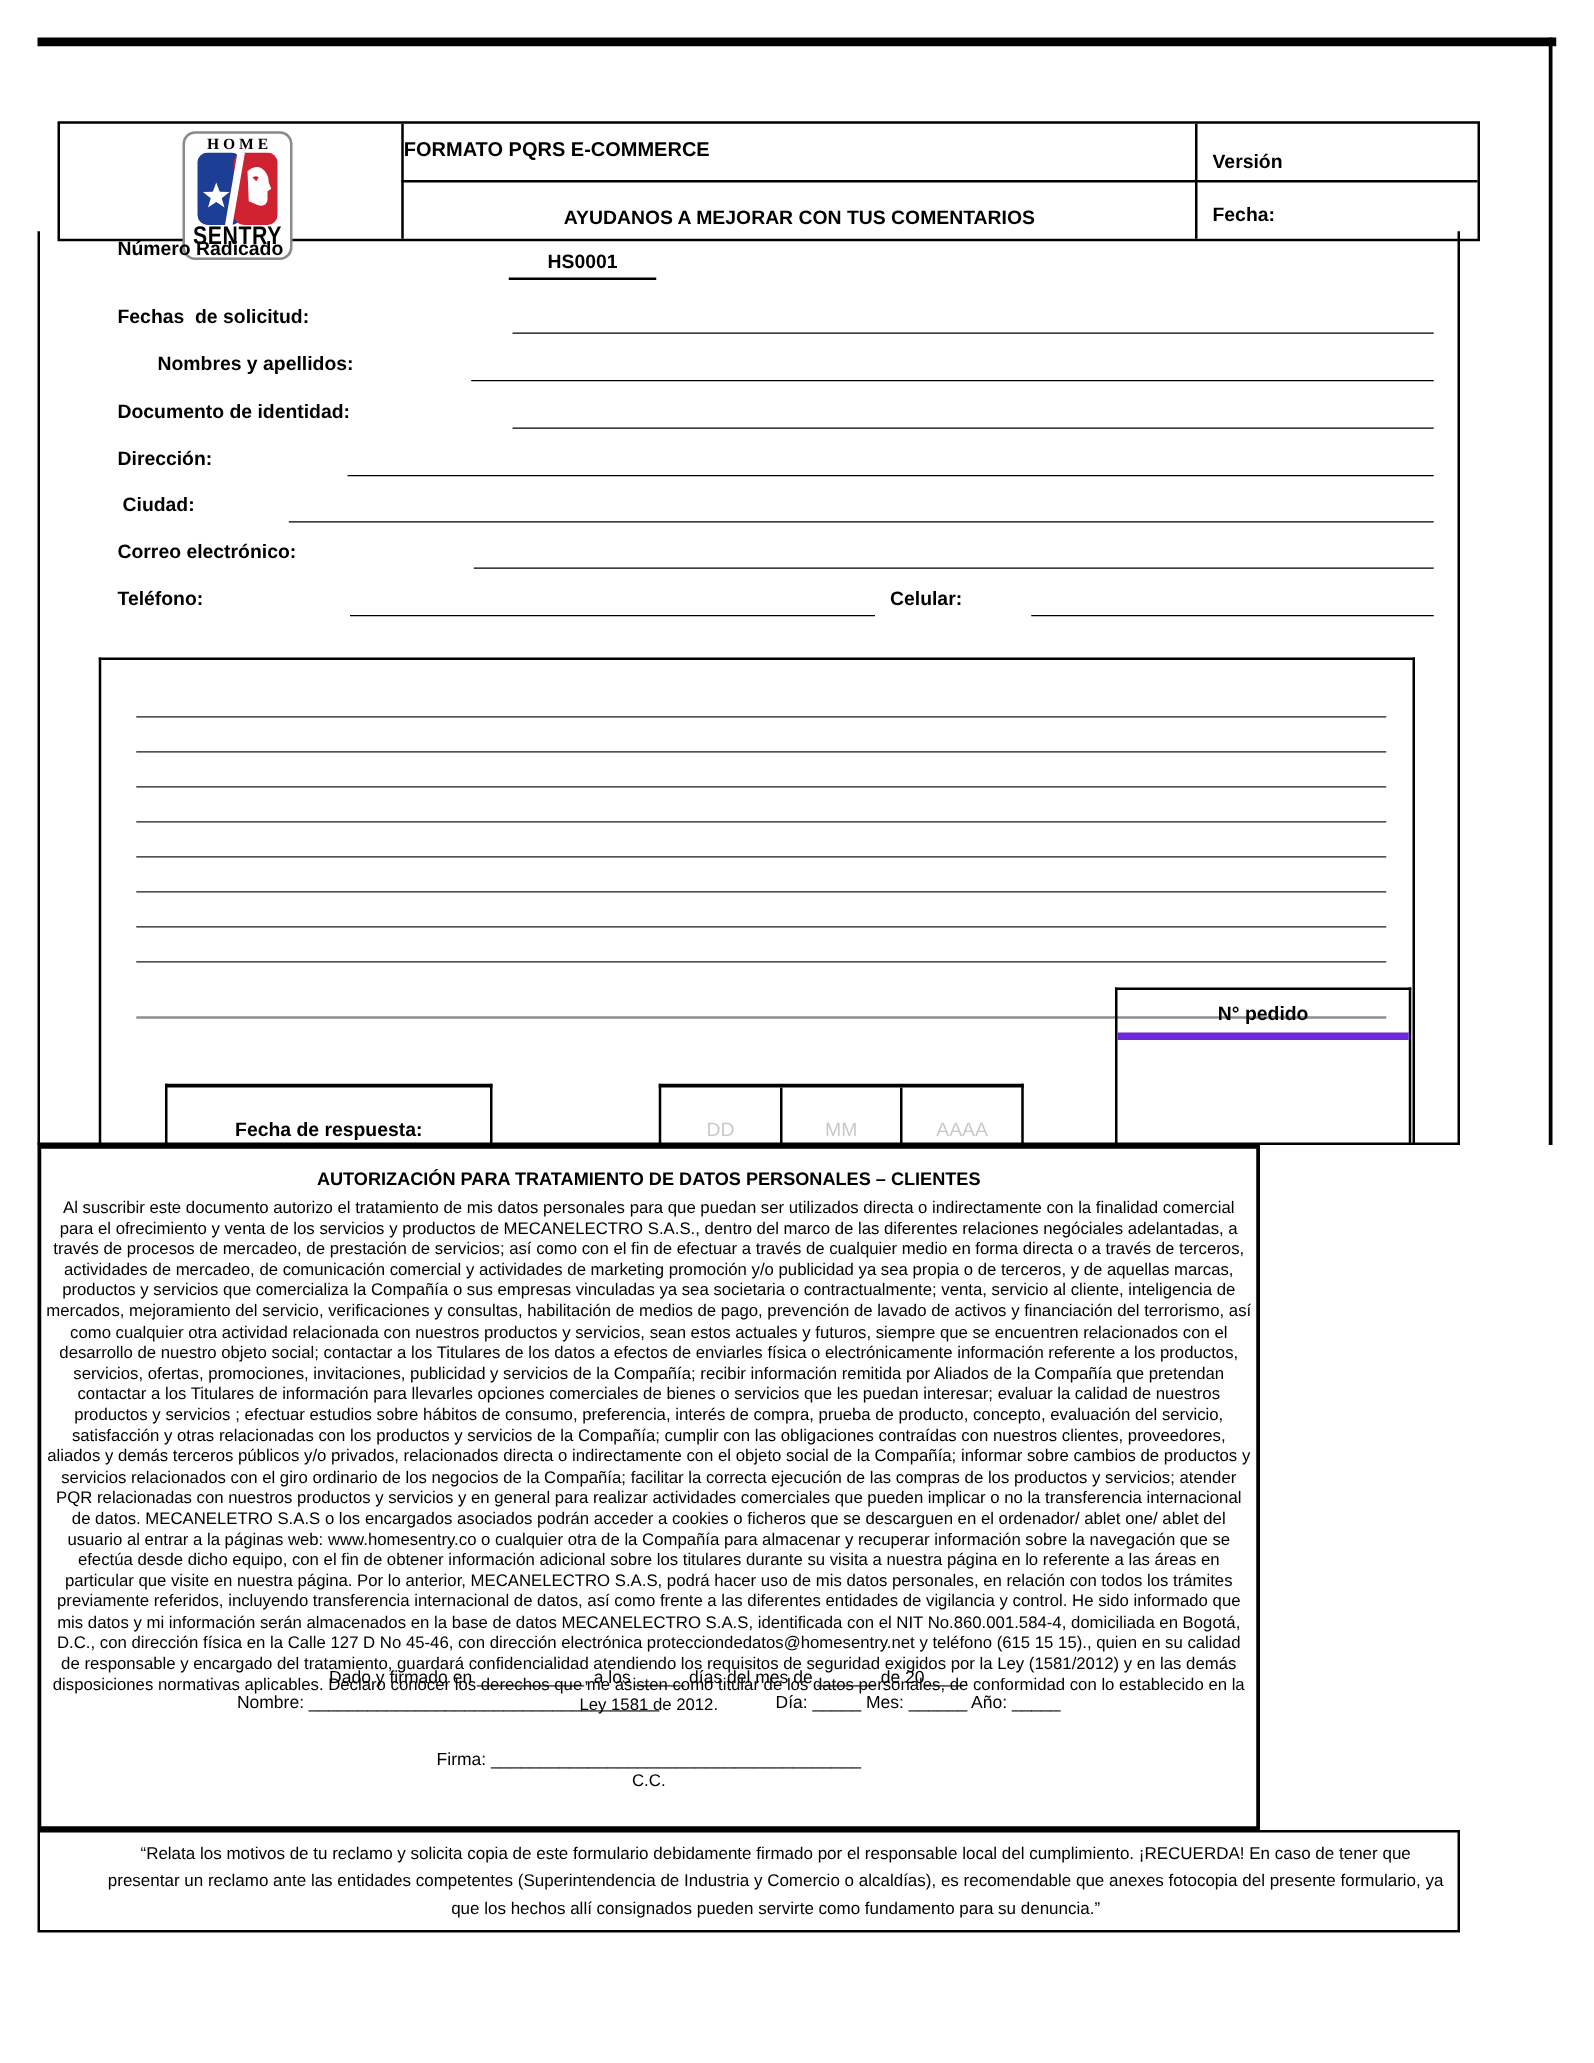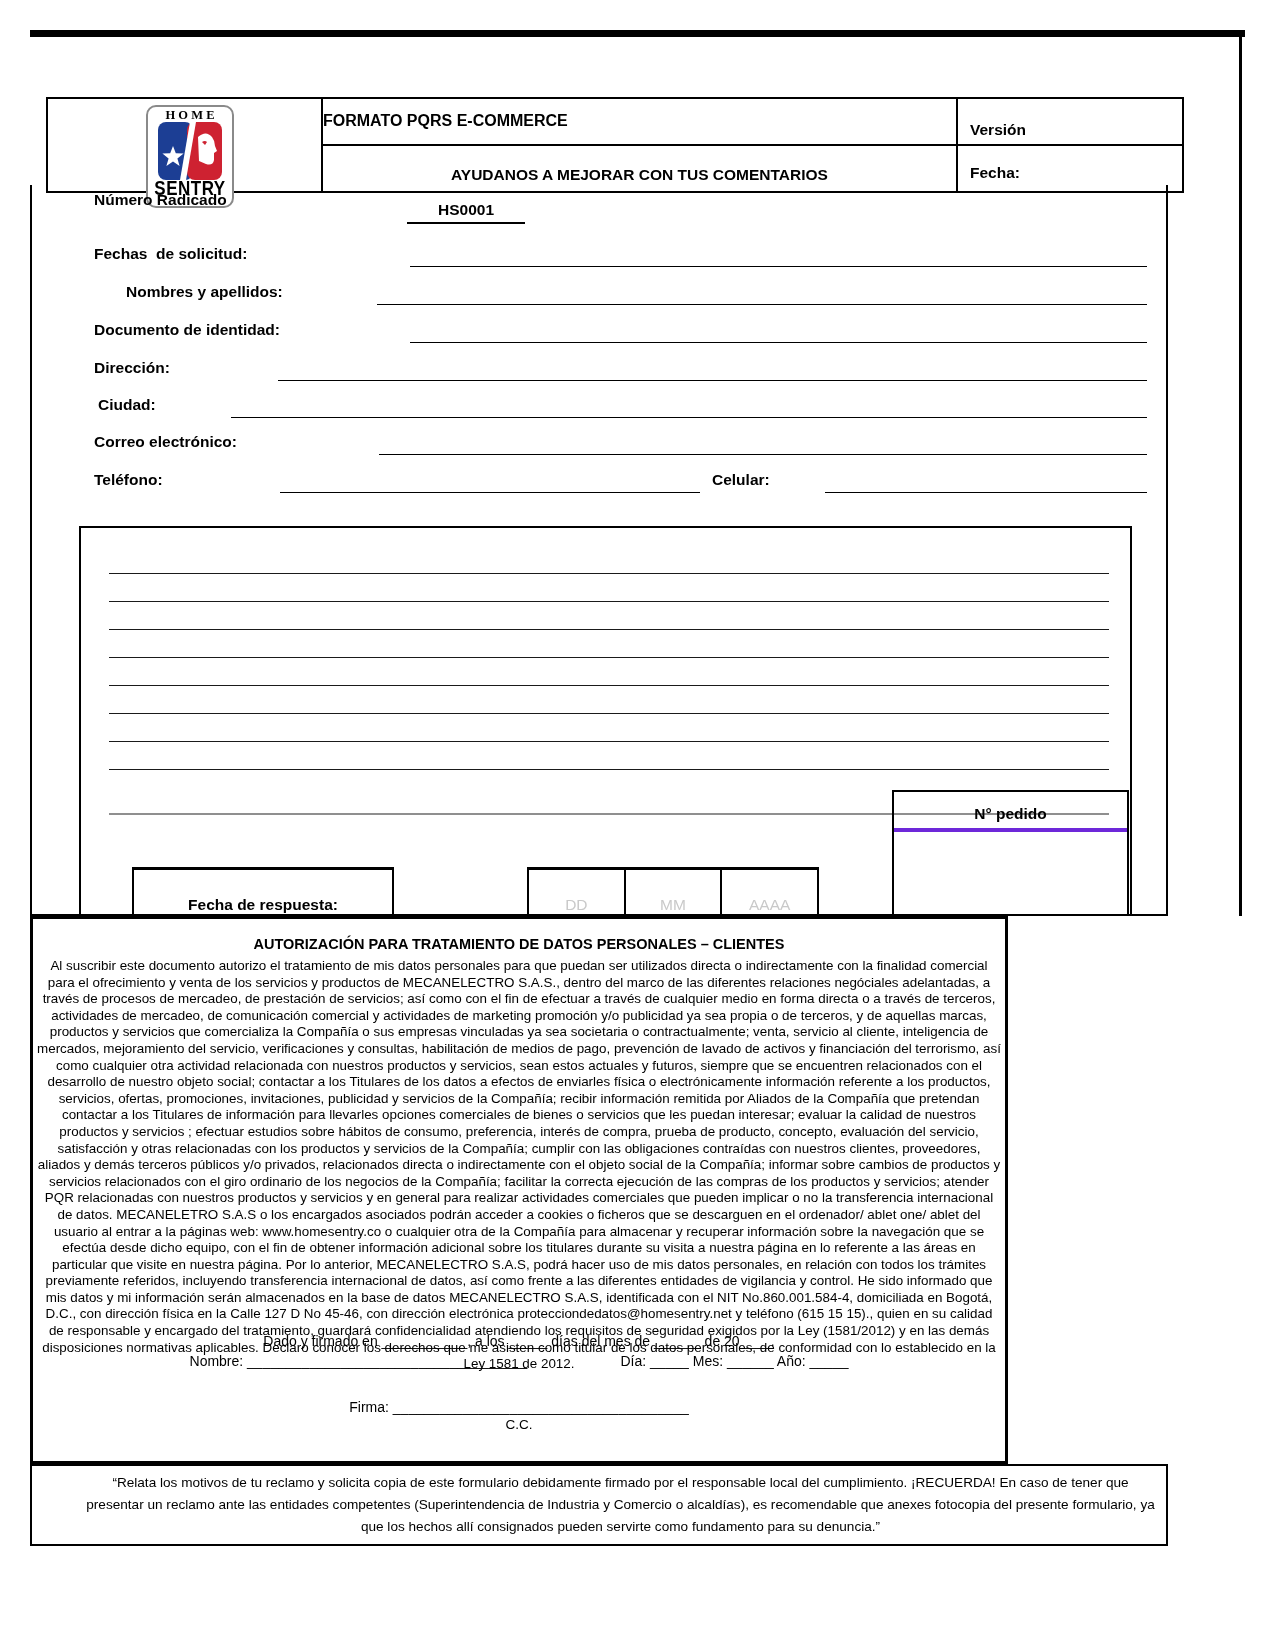--- a/index.html
+++ b/index.html
@@ -33,21 +33,21 @@
   .f-value{position:absolute;text-align:center;font-weight:bold;font-size:15.5px;border-bottom:2px solid #000;padding-bottom:3px;}
   .instruction{position:absolute;left:62px;top:316px;font-size:15.5px;}
 
   
   .motif{position:absolute;left:47px;top:341px;width:1053px;height:390px;border:2px solid #000;border-bottom:none;box-sizing:border-box;}
   .wline{position:absolute;left:28px;width:1000px;height:0;border-top:1.5px solid #1a1a1a;}
   .wline.gray{border-top:2.5px solid #8f8f8f;}
 
   
   .order-box{position:absolute;left:860px;top:605px;width:237px;height:126px;border:2px solid #000;border-bottom:none;box-sizing:border-box;}
-  .order-head{height:40px;border-bottom:4px solid #6d28d9;display:flex;align-items:flex-end;justify-content:center;
+  .order-head{height:40px;border-bottom:6px solid #6d28d9;display:flex;align-items:flex-end;justify-content:center;
               font-weight:bold;font-size:15.5px;padding-bottom:5px;box-sizing:border-box;}
 
   
   .resp-box{position:absolute;left:100px;top:682px;width:262px;height:49px;border:2px solid #000;border-top-width:3.5px;border-bottom:none;
             box-sizing:border-box;display:flex;align-items:flex-end;justify-content:center;}
   .resp-box span{font-weight:bold;font-size:15.5px;padding-bottom:2px;}
   .date-box{position:absolute;left:495px;top:682px;width:292px;height:49px;border:2px solid #000;border-top-width:3.5px;border-bottom:none;
             box-sizing:border-box;display:flex;}
   .date-cell{flex:1;display:flex;align-items:flex-end;justify-content:center;font-size:15.5px;color:#c9c9c9;padding-bottom:2px;}
   .date-cell + .date-cell{border-left:2px solid #000;}

